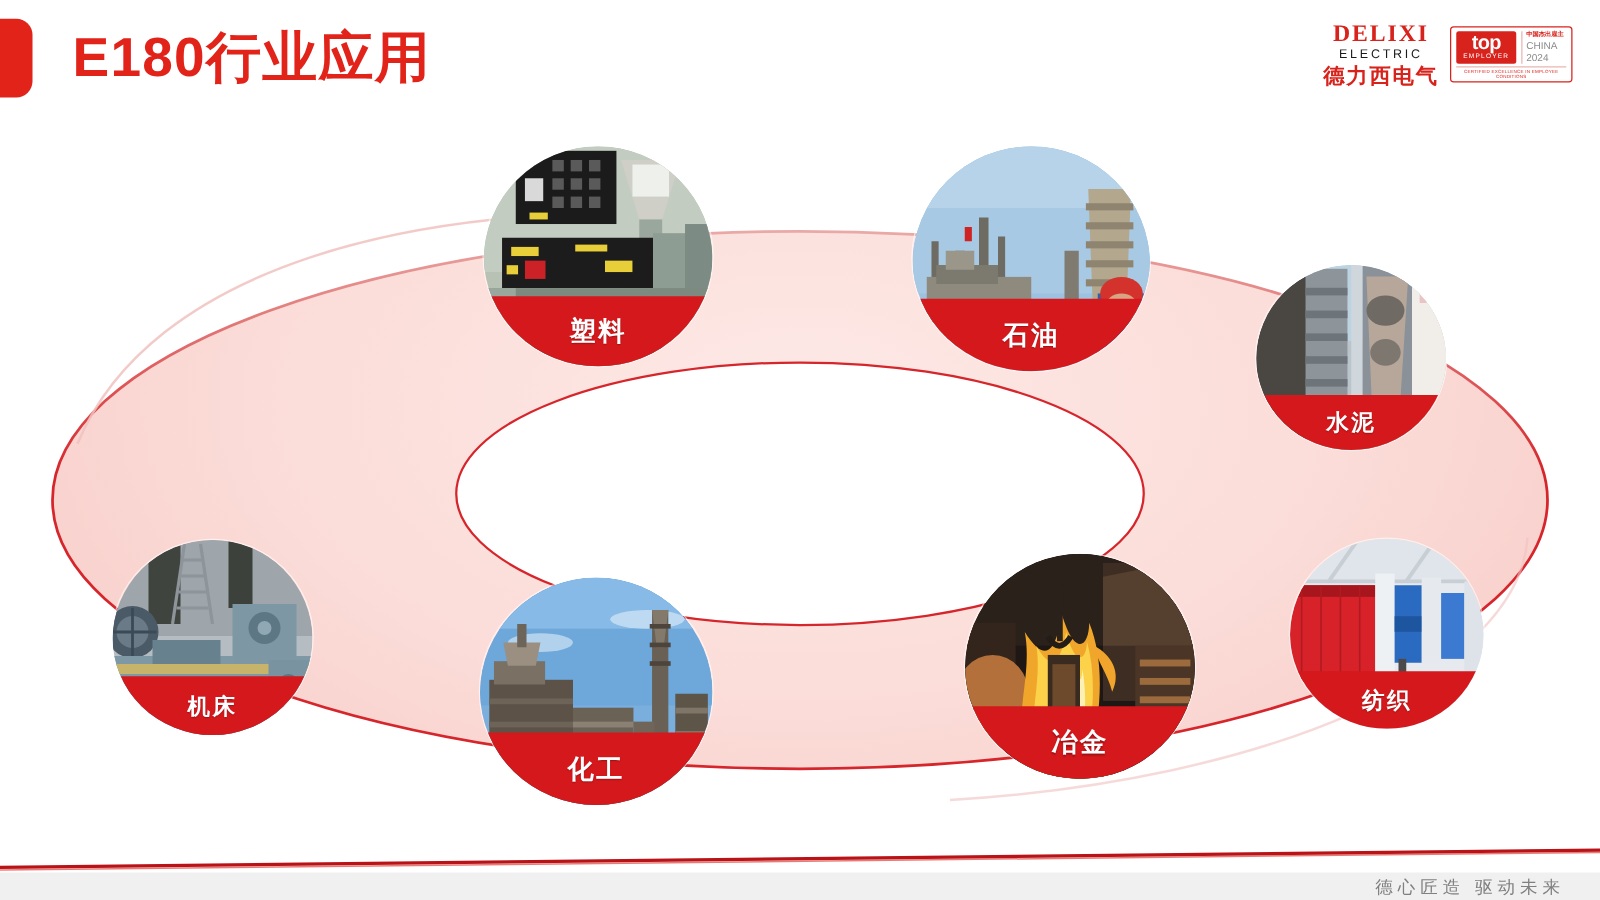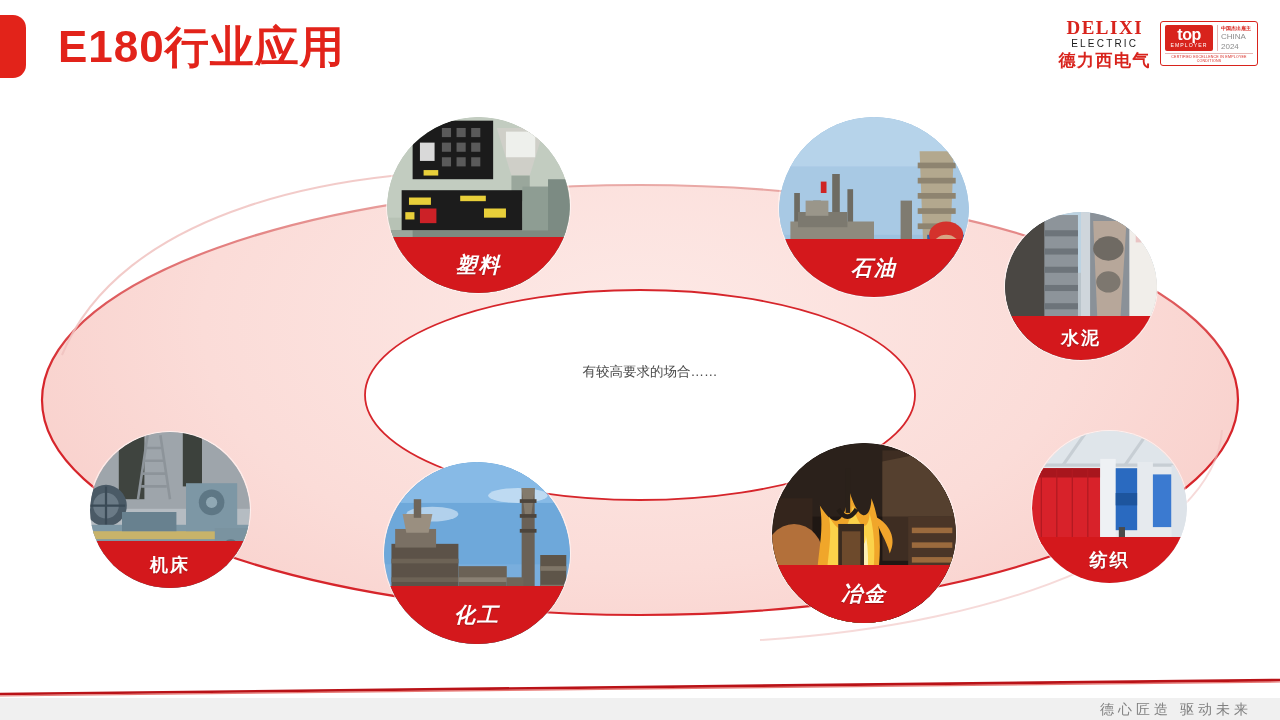--- a/index.html
+++ b/index.html
@@ -95,21 +95,21 @@
   }
   .node .label-band {
     position:absolute; left:0; right:0; bottom:0;
     height: 34%;
     background: #d4181c;
     display:flex; align-items:center; justify-content:center;
     color:#ffffff; font-weight:bold;
     letter-spacing: 2px;
     text-shadow: 0 1px 1px rgba(0,0,0,0.25);
   }
-  .node.big .label-band { font-size: 21px; height: 32%; font-style: italic; }
+  .node.big .label-band { font-size: 21px; height: 32%; }
   .node.small .label-band { font-size: 18px; height: 30%; }
 
   
   #footer-line {
     position:absolute; left:0; bottom:22px; width:1280px; height:24px;
     overflow:hidden;
   }
   #footer-strip {
     position:absolute; left:0; bottom:0; width:1280px; height:22px;
     background:#f0f0f0;
@@ -216,21 +216,21 @@
       <rect x="88" y="34" width="12" height="36" fill="#7c8b83"></rect>
       <rect x="0" y="62" width="100" height="38" fill="#7d8a80"></rect>
       <rect x="18" y="66" width="34" height="26" fill="#4a4a45"></rect>
       <rect x="56" y="70" width="22" height="22" fill="#5b6a60"></rect>
       <circle cx="40" cy="86" r="7" fill="#d6d6d0"></circle>
       <rect x="0" y="62" width="14" height="30" fill="#9aa79c"></rect>
     </svg>
     <div class="label-band">塑料</div>
   </div>
 
-  <div class="node big" style="left:779px; top:117px; width:190px; height:180px;">
+  <div class="node big" style="left:730px; top:117px; width:190px; height:180px;">
     <svg class="photo" viewBox="0 0 100 100" preserveAspectRatio="none">
       <rect width="100" height="100" fill="#9cc2e0"></rect>
       <rect x="0" y="0" width="100" height="62" fill="#a8c9e4"></rect>
       <rect x="0" y="0" width="100" height="26" fill="#b6d3ea"></rect>
       <g fill="#6e6b62">
         <rect x="28" y="30" width="4" height="34"></rect>
         <rect x="36" y="38" width="3" height="26"></rect>
         <rect x="8" y="40" width="3" height="24"></rect>
         <rect x="18" y="44" width="4" height="20"></rect>
       </g>
@@ -422,21 +422,20 @@
       <rect x="0" y="70" width="100" height="16" fill="#6c838f"></rect>
       <rect x="18" y="72" width="60" height="6" fill="#c9b46d"></rect>
       <rect x="0" y="86" width="100" height="14" fill="#52606a"></rect>
       <rect x="78" y="60" width="22" height="26" fill="#7a93a0"></rect>
       <circle cx="88" cy="72" r="5" fill="#5d7481"></circle>
     </svg>
     <div class="label-band">机床</div>
   </div>
 
   <div id="center-text">
-    <div>有较高要求的场合……</div>
   </div>
 
   <div id="footer-strip"></div>
   <svg id="footer-line" viewBox="0 0 1280 24" preserveAspectRatio="none">
     <path d="M 0 20 L 1280 6" stroke="#b91217" stroke-width="2.6" fill="none"></path>
     <path d="M 0 22 L 1280 8" stroke="#d8231c" stroke-width="1.2" fill="none" opacity="0.6"></path>
   </svg>
   <div id="footer-tagline">德心匠造  驱动未来</div>
 
 </div>

